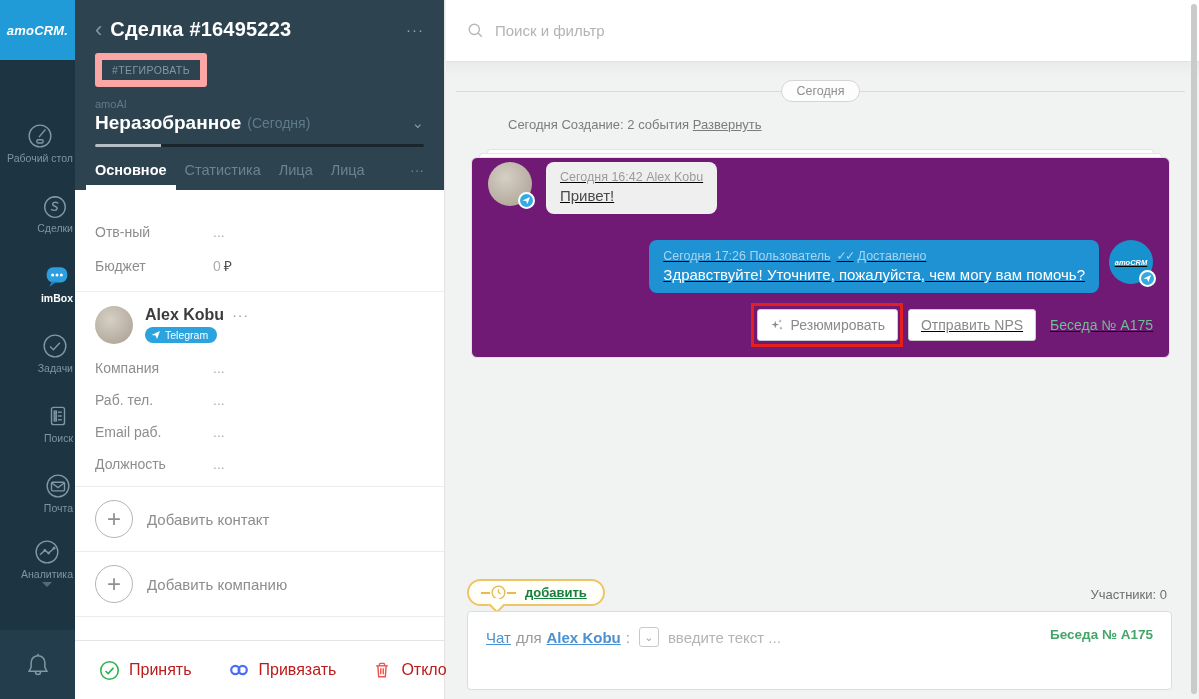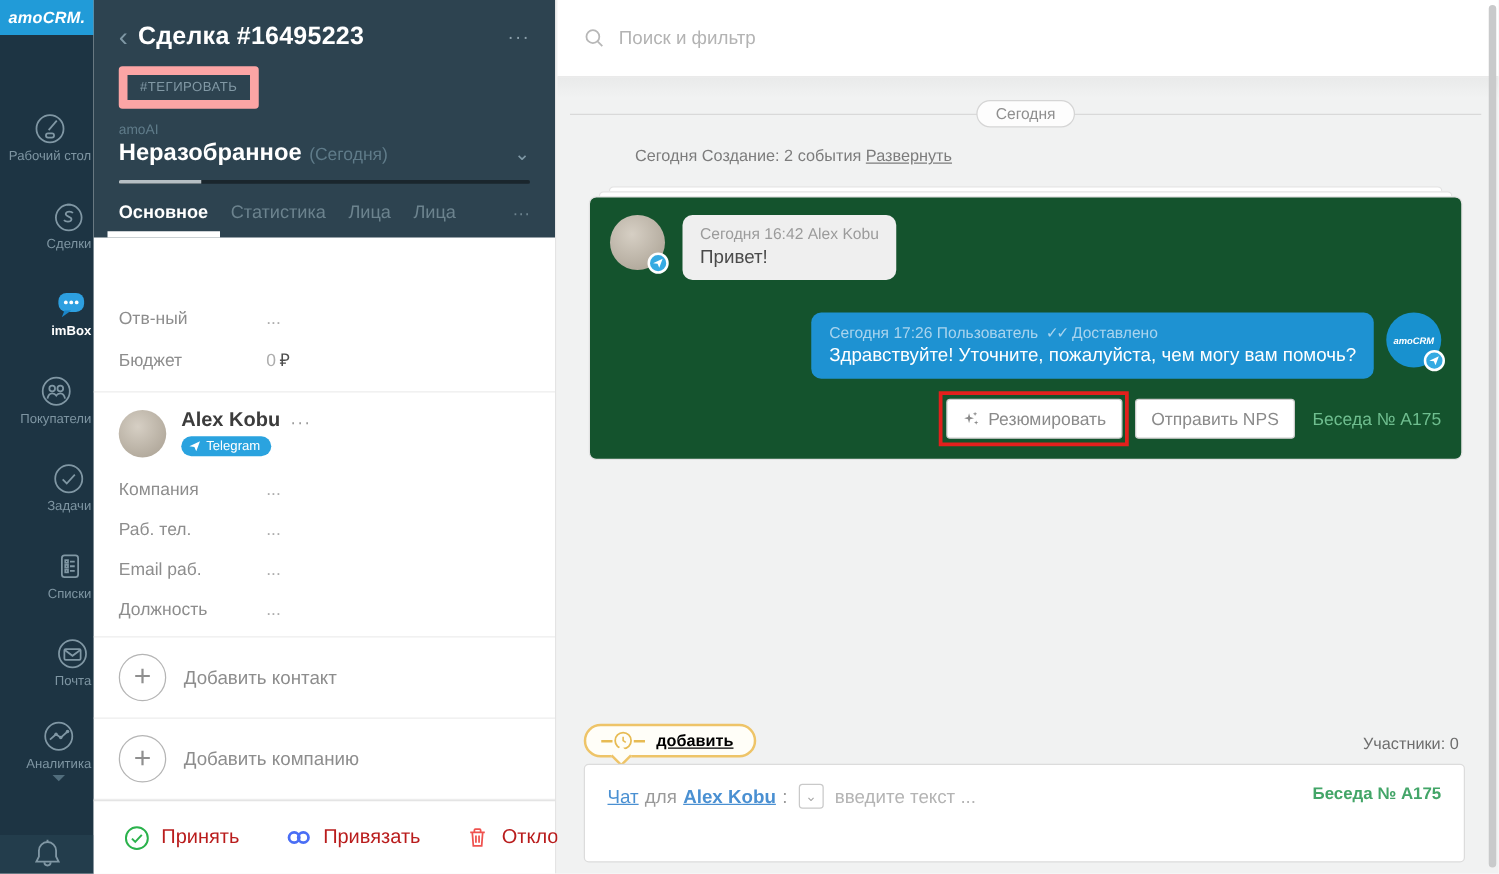--- a/index.html
+++ b/index.html
@@ -34,21 +34,21 @@
   .stage-note { color:#5f7b89; font-size:14px; margin-left:6px; flex:1; }
   .chev { color:#7f98a5; font-size:15px; cursor:pointer; }
   .progress { margin-top:10px; height:3px; background:#1a262d; border-radius:2px; overflow:hidden; }
   .progress-fill { width:20%; height:100%; background:#b6bfc4; }
   .tabs { display:flex; align-items:center; gap:18px; height:41px; margin-top:2px; }
   .tab { color:#6c838e; font-size:14.5px; position:relative; height:100%; display:flex; align-items:center; cursor:pointer; }
   .tab.active { color:#fff; font-weight:bold; }
   .tab.active::after { content:""; position:absolute; left:-9px; right:-9px; bottom:0; height:5px; background:#fff; }
   .tab-more { margin-left:auto; color:#6c838e; font-size:14px; cursor:pointer; }
 
-  .deal-body { padding:22px 0 0;margin-top:22px; }
+  .deal-body { padding:22px 0 0; }
   .fsec { padding:4px 20px 8px; }
   .frow { display:flex; align-items:center; padding:8px 0; font-size:14px; }
   .flabel { width:118px; color:#8d8d8d; }
   .fvalue { color:#adadad; }
   .fcur { color:#4d4d4d; margin-left:3px; }
   .sep { border-top:1px solid #ededed; }
 
   .contact { padding:14px 20px 6px; }
   .contact-top { display:flex; }
   .avatar { width:38px; height:38px; border-radius:50%; background:radial-gradient(circle at 40% 35%, #d6cfc4, #a79e90); flex:none; }
@@ -82,21 +82,21 @@
   .day-divider::before { content:""; position:absolute; left:0; right:0; top:50%; border-top:1px solid #d9d9d9; }
   .day-pill { position:absolute; left:50%; top:0; transform:translateX(-50%); background:#fdfdfd; border:1px solid #d5d5d5;
               border-radius:12px; padding:3px 15px; font-size:12.5px; color:#8f8f8f; }
 
   .event-row { margin:15px 0 0 62px; font-size:13px; color:#7c7c7c; }
   .event-link { text-decoration:underline; color:#7c7c7c; cursor:pointer; }
 
   .card-wrap { margin:17px 29px 0 25px; }
   .stack1 { margin:0 16px; height:4px; background:#fff; border:1px solid #e3e3e3; border-bottom:none; border-radius:6px 6px 0 0; }
   .stack2 { margin:0 8px; height:4px; background:#fff; border:1px solid #e3e3e3; border-bottom:none; border-radius:6px 6px 0 0; }
-  .msg-card { background:#14532d; border:1px solid #e3e3e3; border-radius:6px; padding:14px 16px 16px; }
+  .msg-card { background:#701a75; border:1px solid #e3e3e3; border-radius:6px; padding:4px 16px 16px;text-decoration:underline; }
 
   .msg { display:flex; align-items:flex-start; }
   .msg.out { justify-content:flex-end; margin-top:26px; }
   .msg-avatar { position:relative; width:44px; height:44px; flex:none; }
   .msg-avatar .photo { width:44px; height:44px; border-radius:50%; background:radial-gradient(circle at 40% 35%, #d6cfc4, #a79e90); }
   .msg-avatar .bot { width:44px; height:44px; border-radius:50%; background:#1891cf; color:#fff; display:flex; align-items:center;
                      justify-content:center; font-size:7.5px; font-style:italic; font-weight:bold; }
   .tg-badge { position:absolute; right:-3px; bottom:-3px; width:17px; height:17px; border-radius:50%; background:#35aae2;
               border:2px solid #fff; display:flex; align-items:center; justify-content:center; }
   .bubble { border-radius:8px; padding:8px 14px 10px; max-width:560px; }
@@ -114,21 +114,21 @@
   .summarize-wrap { position:relative; }
   .red-annotation { position:absolute; left:-6px; right:-5px; top:-6px; bottom:-6px; border:3px solid #e3201d; pointer-events:none; }
   .conv-ref { color:#6fbe8f; font-size:14px; margin-left:4px; }
 
   .reminder { position:absolute; left:21px; bottom:93px; display:flex; align-items:center; gap:9px; background:#fffef8;
               border:2px solid #eec468; border-radius:14px; padding:3px 16px 3px 12px; font-size:13px; color:#5e5e5e; }
   .reminder::after { content:""; position:absolute; left:22px; bottom:-7px; width:10px; height:10px; background:#fffef8;
                      border-right:2px solid #eec468; border-bottom:2px solid #eec468; transform:rotate(45deg); }
   .clock-wrap { display:flex; align-items:center; }
   .clock-line { width:9px; height:0; border-top:2px solid #e7bb54; }
-  .rem-link { text-decoration:underline; color:#000000; font-weight:bold; cursor:pointer; }
+  .rem-link { text-decoration:underline; color:#15803d; font-weight:bold; cursor:pointer; }
   .participants { position:absolute; right:32px; bottom:97px; font-size:13px; color:#6e6e6e; }
 
   .composer { position:absolute; left:21px; right:27px; bottom:9px; height:79px; background:#fff; border:1px solid #dcdcdc;
               border-radius:4px; padding:15px 18px; display:flex; align-items:flex-start; font-size:15px; }
   .comp-left { display:flex; align-items:center; gap:5px; flex:1; }
   .comp-link { color:#4a90d2; text-decoration:underline; cursor:pointer; }
   .comp-link.bold { font-weight:bold; }
   .comp-plain { color:#9a9a9a; }
   .dd-box { width:20px; height:20px; border:1px solid #c9c9c9; border-radius:3px; color:#a8a8a8; font-size:11px;
             display:inline-flex; align-items:center; justify-content:center; margin:0 4px; cursor:pointer; }
@@ -177,31 +177,20 @@
             <rect x="2.5" y="4" width="19" height="14" rx="6" fill="#2d9fe0"></rect>
             <path d="M7 17 L5 22 L12 17 Z" fill="#1b86c9"></path>
             <circle cx="8" cy="11" r="1.4" fill="#fff"></circle>
               <circle cx="12" cy="11" r="1.4" fill="#fff"></circle>
               <circle cx="16" cy="11" r="1.4" fill="#fff"></circle>
           </svg>
         </span>
         <span class="nav-label">imBox</span>
       </div>
 
-      <div class="nav-item">
-        <span class="nav-icon">
-          <svg viewBox="0 0 24 24" width="26" height="26" fill="none" stroke="#8097a4" stroke-width="1.3">
-            <circle cx="12" cy="12" r="10"></circle>
-            <circle cx="9" cy="10" r="2.1"></circle>
-              <circle cx="15" cy="10" r="2.1"></circle>
-            <path d="M5.5 17.5c.5-2.8 2-4 3.5-4 1.2 0 2.3.6 3 1.7.7-1.1 1.8-1.7 3-1.7 1.5 0 3 1.2 3.5 4"></path>
-          </svg>
-        </span>
-        <span class="nav-label">Покупатели</span>
-      </div>
 
       <div class="nav-item">
         <span class="nav-icon">
           <svg viewBox="0 0 24 24" width="26" height="26" fill="none" stroke="#8097a4" stroke-width="1.3">
             <circle cx="12" cy="12" r="10"></circle>
               <path d="M7.5 12.5l3 3L16.5 9"></path>
           </svg>
         </span>
         <span class="nav-label">Задачи</span>
       </div>
@@ -211,21 +200,21 @@
           <svg viewBox="0 0 24 24" width="26" height="26" fill="none" stroke="#8097a4" stroke-width="1.3">
             <rect x="6" y="4" width="12" height="16" rx="2"></rect>
             <rect x="8.5" y="7.5" width="2" height="2"></rect>
               <line x1="12" y1="8.5" x2="15.5" y2="8.5"></line>
             <rect x="8.5" y="11" width="2" height="2"></rect>
               <line x1="12" y1="12" x2="15.5" y2="12"></line>
             <rect x="8.5" y="14.5" width="2" height="2"></rect>
               <line x1="12" y1="15.5" x2="15.5" y2="15.5"></line>
           </svg>
         </span>
-        <span class="nav-label">Списки</span>
+        <span class="nav-label">Поиск</span>
       </div>
 
       <div class="nav-item">
         <span class="nav-icon">
           <svg viewBox="0 0 24 24" width="26" height="26" fill="none" stroke="#8097a4" stroke-width="1.3">
             <circle cx="12" cy="12" r="10"></circle>
             <rect x="6" y="8.5" width="12" height="8" rx="1"></rect>
               <path d="M6 9l6 4.5L18 9"></path>
           </svg>
         </span>

